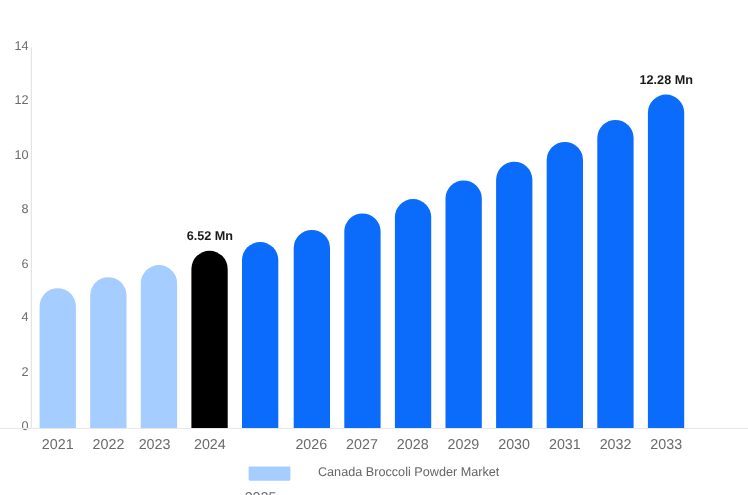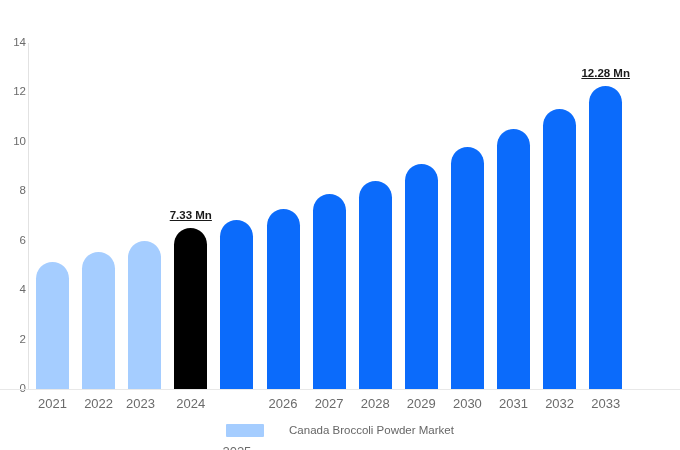--- a/index.html
+++ b/index.html
@@ -88,21 +88,20 @@
     line-height: 1;
   }
   .bar-label {
     position: absolute;
     font-size: 11.5px;
     font-weight: bold;
     color: #1a1a1a;
     text-align: center;
     line-height: 1;
     white-space: nowrap;
-    text-decoration: underline;
   }
   #legend {
     position: absolute;
     left: 0;
     top: 424px;
     width: 680px;
     display: flex;
     align-items: center;
     justify-content: center;
     gap: 25px;
@@ -163,15 +162,15 @@
     <div class="bar" title="2029: 9.1 Mn" style="left: 404.8px; width: 33px; height: 224.9px; bottom: 61px; position: absolute; background: rgb(11, 107, 251);"></div>
     <div class="x-tick" style="left: 404.8px; width: 33px;">2029</div>
     <div class="bar" title="2030: 9.78 Mn" style="left: 450.9px; width: 33px; height: 241.706px; bottom: 61px; position: absolute; background: rgb(11, 107, 251);"></div>
     <div class="x-tick" style="left: 450.9px; width: 33px;">2030</div>
     <div class="bar" title="2031: 10.52 Mn" style="left: 497px; width: 33px; height: 259.994px; bottom: 61px; position: absolute; background: rgb(11, 107, 251);"></div>
     <div class="x-tick" style="left: 497px; width: 33px;">2031</div>
     <div class="bar" title="2032: 11.32 Mn" style="left: 543.1px; width: 33px; height: 279.766px; bottom: 61px; position: absolute; background: rgb(11, 107, 251);"></div>
     <div class="x-tick" style="left: 543.1px; width: 33px;">2032</div>
     <div class="bar" title="2033: 12.28 Mn" style="left: 589.2px; width: 33px; height: 303.491px; bottom: 61px; position: absolute; background: rgb(11, 107, 251);"></div>
     <div class="x-tick" style="left: 589.2px; width: 33px;">2033</div>
-    <div class="bar-label" style="left: 190.8px; top: 209.863px; transform: translateX(-50%);">7.33 Mn</div>
+    <div class="bar-label" style="left: 190.8px; top: 209.863px; transform: translateX(-50%);">6.52 Mn</div>
     <div class="bar-label" style="left: 605.7px; top: 67.5086px; transform: translateX(-50%);">12.28 Mn</div>
   </div>
 
 </body></html>

